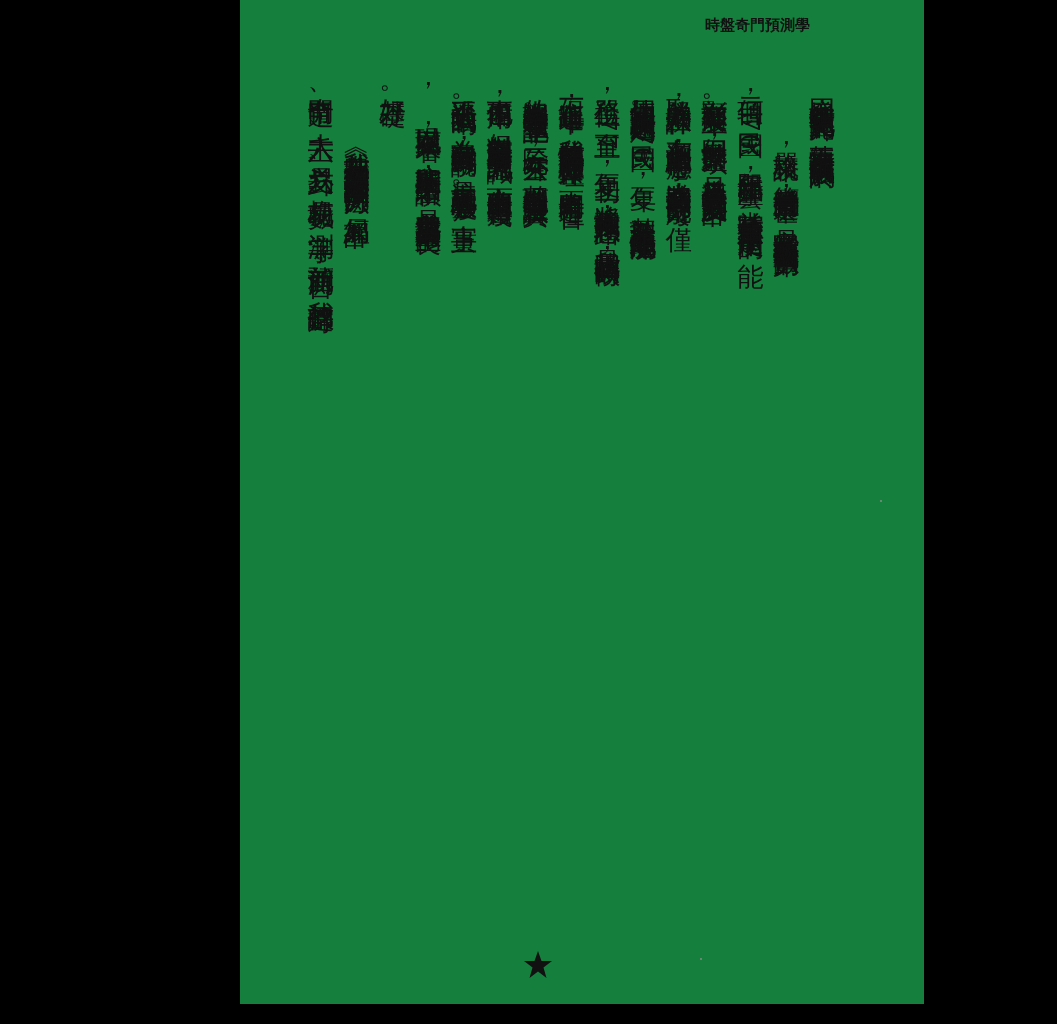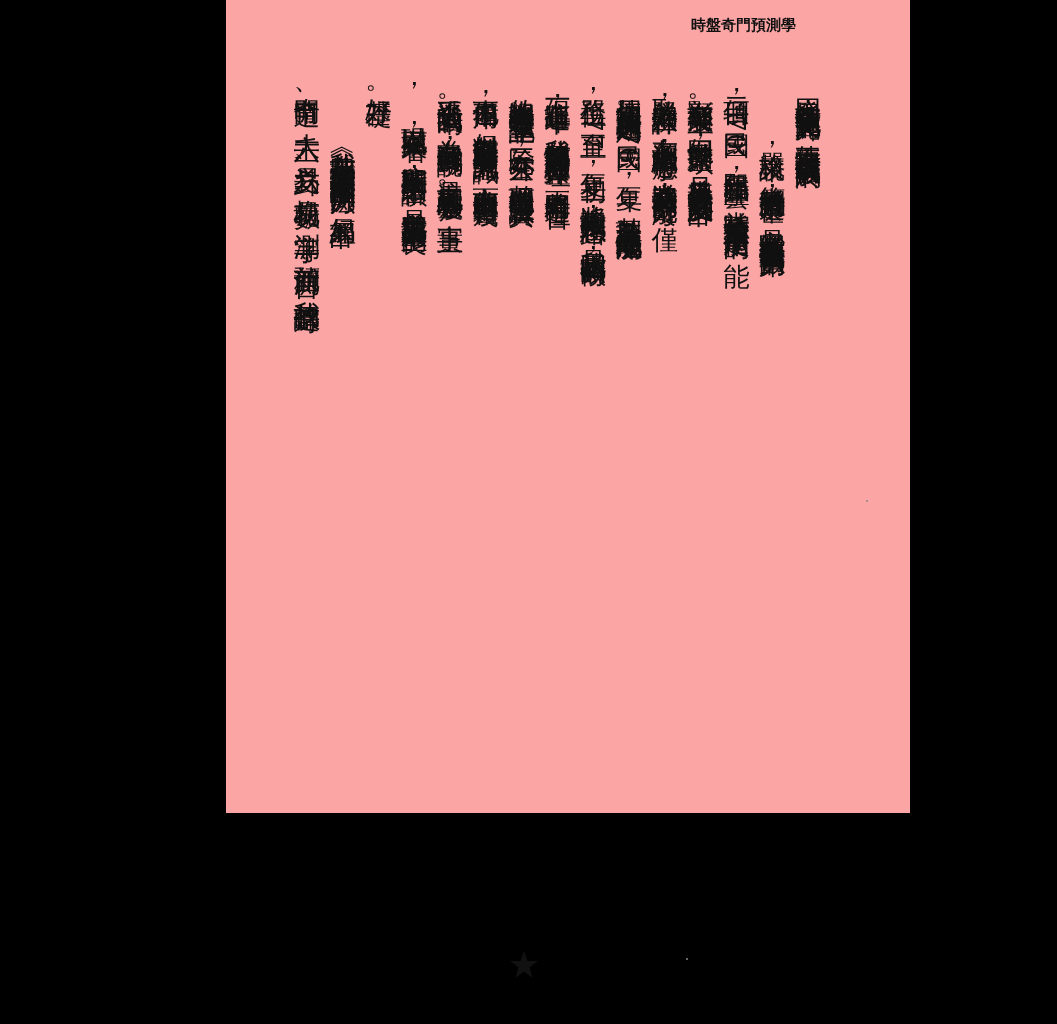--- a/index.html
+++ b/index.html
@@ -11,25 +11,25 @@
       overflow: hidden;
     }
     .viewer {
       position: relative;
       width: 1057px;
       height: 1024px;
       background: #000000;
     }
     .page {
       position: absolute;
-      left: 226px;
+      left: 240px;
       top: 0;
       width: 684px;
-      height: 813px;
-      background: #fca5a5;
+      height: 1004px;
+      background: #15803d;
     }
     .running-head {
       position: absolute;
       left: 465px;
       top: 16px;
       font-family: "DejaVu Serif", serif;
       font-weight: bold;
       font-size: 15px;
       letter-spacing: 0px;
       color: #111111;

